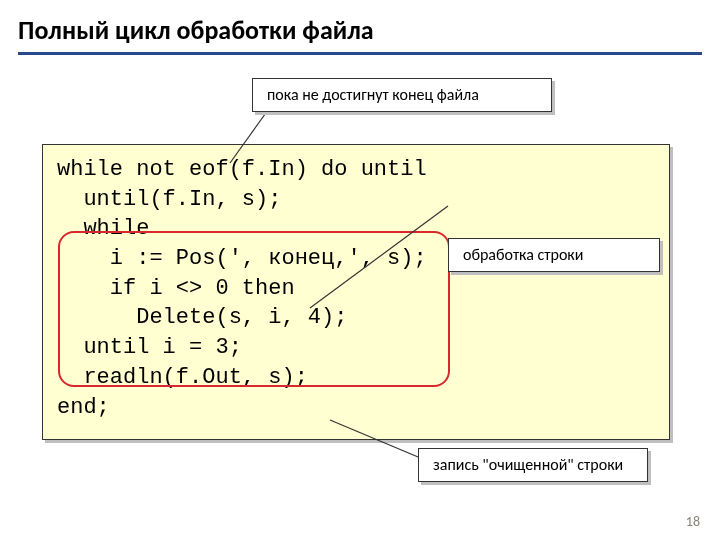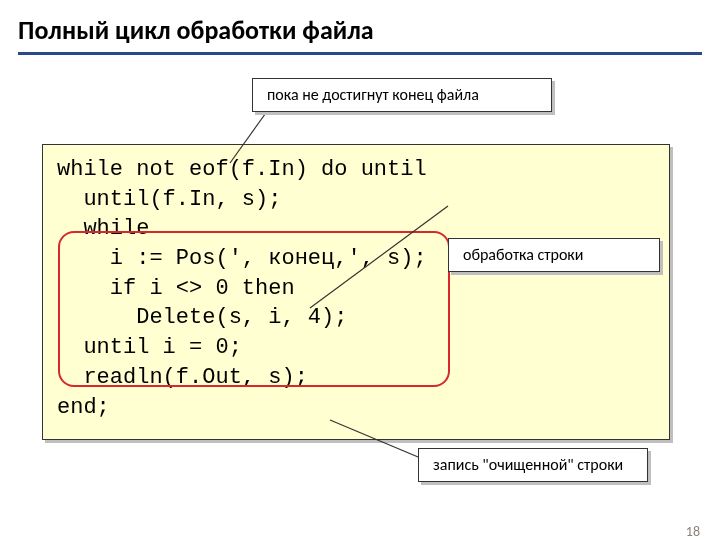--- a/index.html
+++ b/index.html
@@ -69,42 +69,42 @@
     position: absolute;
     stroke: #333;
     stroke-width: 1.2;
     fill: none;
     z-index: 4;
     pointer-events: none;
   }
   .page-num {
     position: absolute;
     right: 20px;
-    bottom: 0;
+    bottom: 10px;
     color: #8b8378;
     font-size: 14px;
   }
 </style>
 </head>
 <body>
 
 <div class="slide-title">Полный цикл обработки файла</div>
 <div class="title-rule"></div>
 
 <div class="callout callout-top">пока не достигнут конец файла</div>
 <div class="callout callout-right">обработка строки</div>
 <div class="callout callout-bottom">запись "очищенной" строки</div>
 
 <div class="codebox"><span>while not eof(f.In) do until</span>
 <span>  until(f.In, s);</span>
 <span>  while</span>
 <span>    i := Pos(', конец,', s);</span>
 <span>    if i &lt;&gt; 0 then</span>
 <span>      Delete(s, i, 4);</span>
-<span>  until i = 0;</span>
+<span>  until i = 3;</span>
 <span>  readln(f.Out, s);</span>
 <span>end;</span></div>
 
 <div class="repeat-box"></div>
 
 <svg class="leader" style="left:0;top:0" width="720" height="540">
   <line x1="268" y1="110" x2="230" y2="163"></line>
 </svg>
 <svg class="leader" style="left:0;top:0" width="720" height="540">
   <line x1="448" y1="206" x2="310" y2="308"></line>

